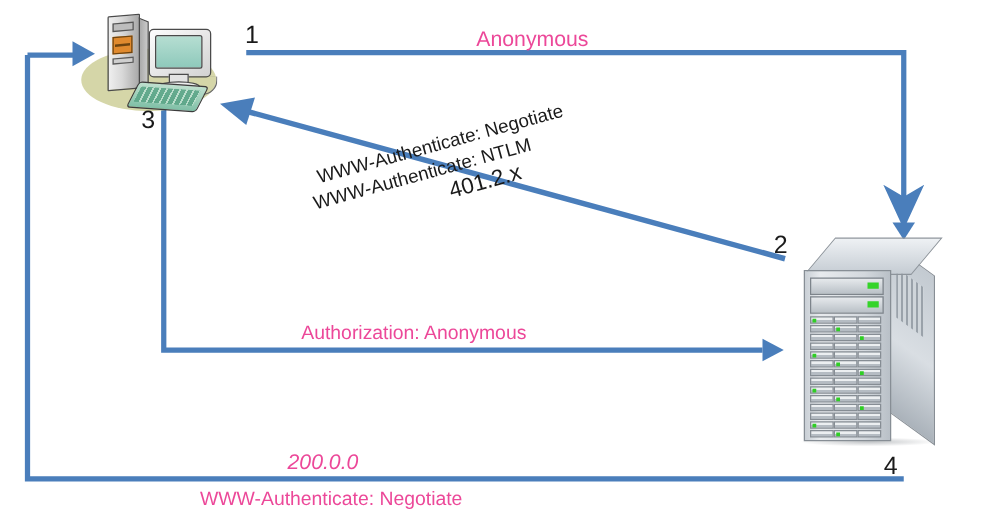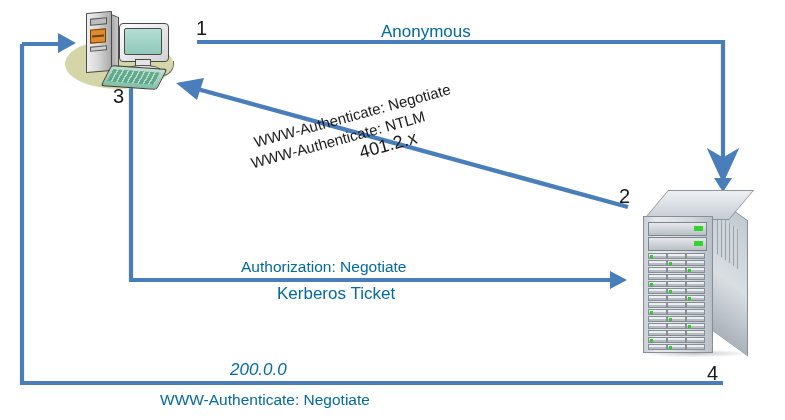--- a/index.html
+++ b/index.html
@@ -19,21 +19,21 @@
   }
   #flow-svg {
     position: absolute;
     left: 0;
     top: 0;
     width: 785px;
     height: 420px;
   }
   .lbl {
     position: absolute;
-    color: #0369a1;
+    color: #ec4899;
     white-space: nowrap;
     font-family: "Liberation Sans", sans-serif;
   }
   .step-num {
     font-size: 20px;
     line-height: 20px;
     color: #1a1a1a;
   }
   .edge-label {
     font-size: 15.5px;
@@ -415,19 +415,18 @@
   <div class="lbl step-num" style="left:619px; top:186px;">2</div>
   <div class="lbl step-num" style="left:113px; top:86px;">3</div>
   <div class="lbl step-num" style="left:707px; top:363px;">4</div>
 
   <div class="lbl edge-label big" style="left:381px; top:23px;">Anonymous</div>
 
   <div class="rot big" style="left:357px; top:143px; transform:rotate(-15.3deg);">401.2.x</div>
   <div class="rot" style="left:252px; top:134px; transform:rotate(-15.3deg);">WWW-Authenticate:  Negotiate</div>
   <div class="rot" style="left:249px; top:155px; transform:rotate(-15.3deg);">WWW-Authenticate:  NTLM</div>
 
-  <div class="lbl edge-label" style="left:241px; top:258px;">Authorization:  Negotiate</div>
-  <div class="lbl edge-label big" style="left:277px; top:285px;">Kerberos Ticket</div>
+  <div class="lbl edge-label" style="left:241px; top:258px;">Authorization:  Anonymous</div>
 
   <div class="lbl edge-label big" style="left:230px; top:361px;font-style:italic;">200.0.0</div>
   <div class="lbl edge-label" style="left:160px; top:391px;">WWW-Authenticate:  Negotiate</div>
 
 </div>
 
 </body></html>

